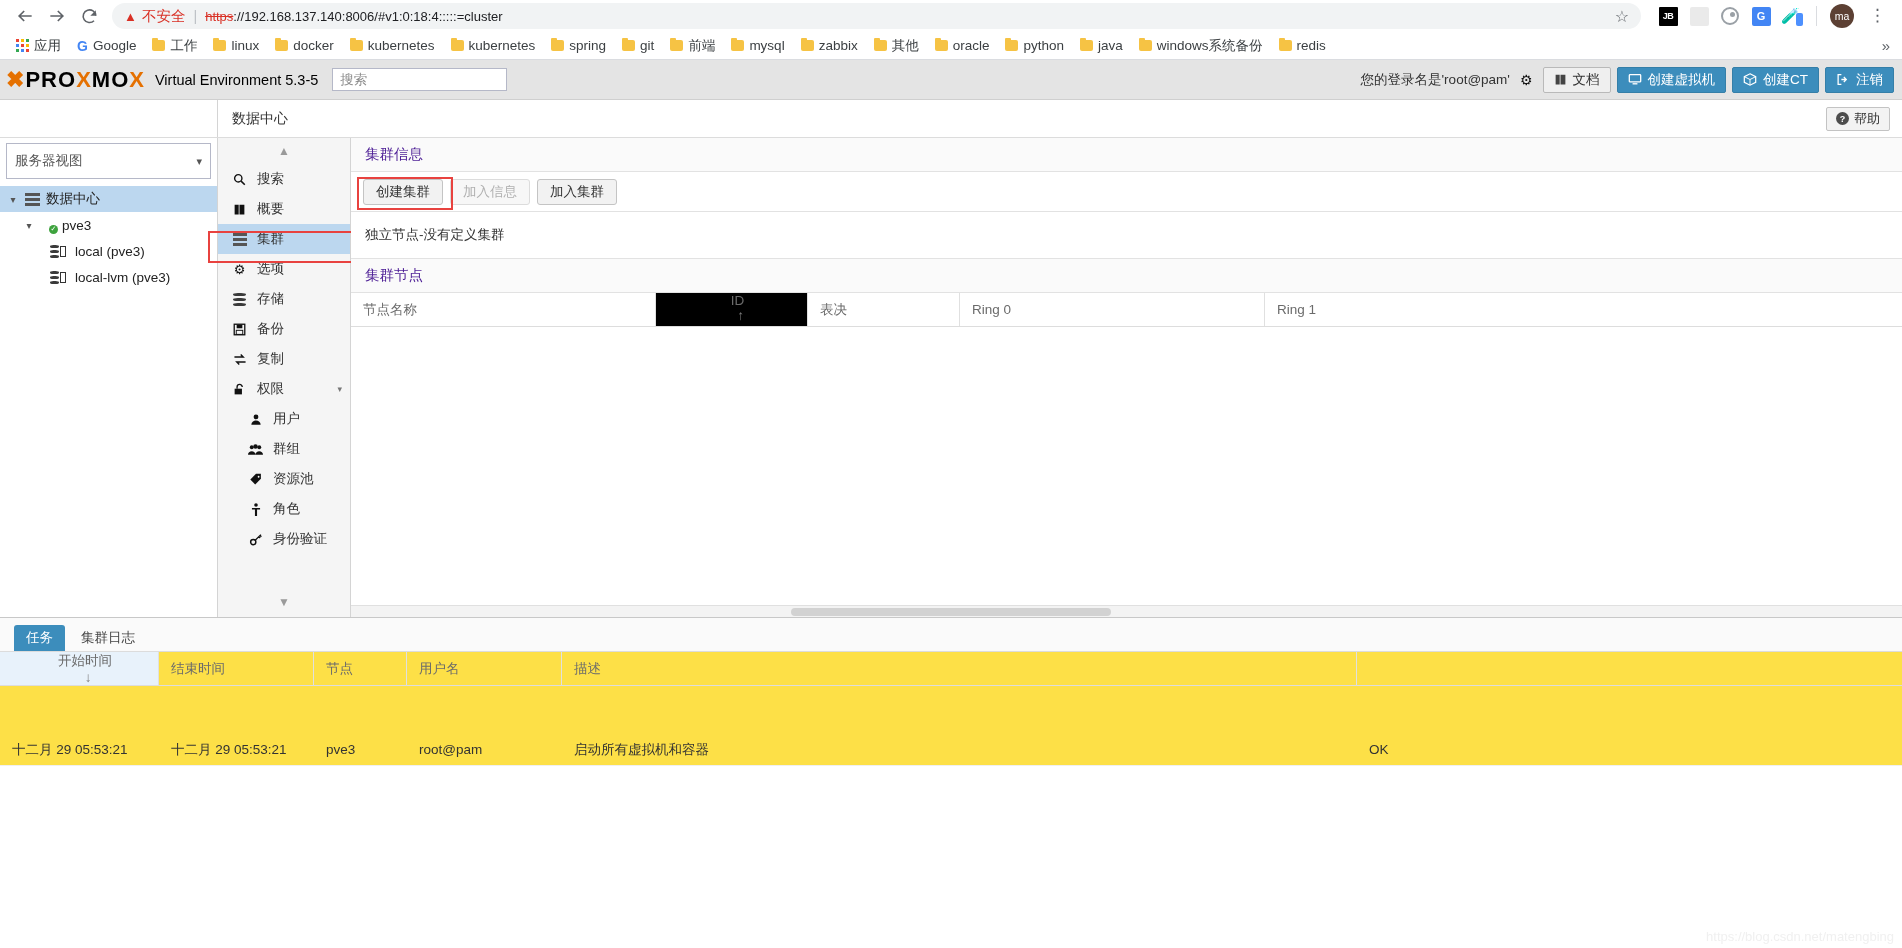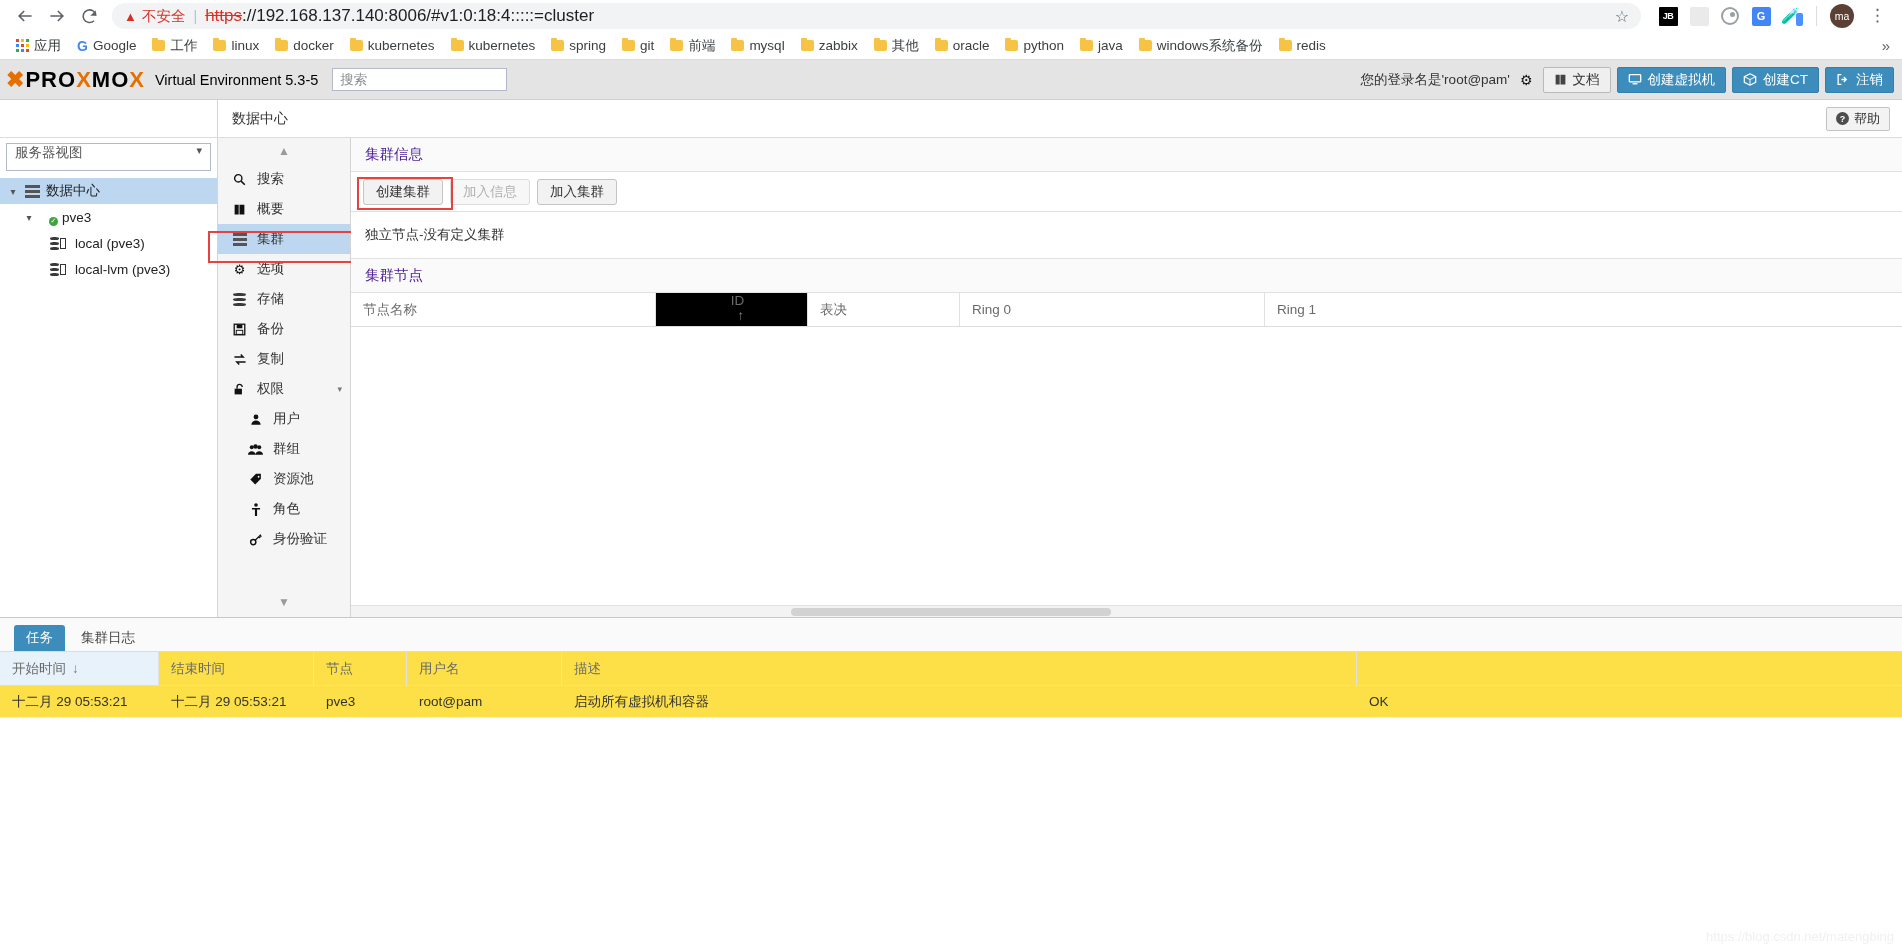--- a/index.html
+++ b/index.html
@@ -24,21 +24,21 @@
   .omnibox {
     flex: 1 1 auto; height: 26px; background:#f1f3f4; border-radius: 13px;
     display:flex; align-items:center; padding: 0 12px; margin: 0 6px;
     font-size: 14.5px; min-width: 0; position: relative;
   }
   .warn-icon { color:#d93025; font-size:13px; margin-right:5px; line-height:1; }
   .warn-text { color:#d93025; font-size:14.5px; white-space:nowrap; }
   .omni-sep { color:#bdc1c6; margin: 0 8px; font-weight:300; }
   .url-scheme { color:#d93025; text-decoration: line-through; }
   .url-host { color:#202124; }
-  .omni-url { font-size:17px; white-space:nowrap; overflow:hidden; text-overflow:ellipsis; }
+  .omni-url { font-size:13px; white-space:nowrap; overflow:hidden; text-overflow:ellipsis; }
   .omni-star { margin-left:auto; padding-left:10px; color:#5f6368; font-size:16px; }
   .ext-icons { display:flex; align-items:center; gap: 9px; padding-left: 8px; }
   .ext-ico { width:22px; height:22px; display:flex; align-items:center; justify-content:center; }
   .ext-jb {
     background:#000; color:#fff; font-size:9px; font-weight:bold; width:19px;height:19px;
     display:flex;align-items:center;justify-content:center; border-radius:1px; letter-spacing:-0.5px;
   }
   .ext-gray { width:19px;height:19px; background:#eaeaea; border-radius:2px; }
   .ext-circle { width:18px;height:18px;border:2px solid #9aa0a6;border-radius:50%; position:relative;}
   .ext-circle:after{content:"";position:absolute;width:5px;height:5px;background:#9aa0a6;border-radius:50%;top:3px;left:7px;}
@@ -107,22 +107,22 @@
   }
   .q-circle { width:13px;height:13px;border-radius:50%;background:#4d4d4d;color:#fff;font-size:9px;
               display:flex;align-items:center;justify-content:center;font-weight:bold;}
 
   
   #pmx-body { display:flex; height: 479px; }
 
   
   #tree-panel { width:218px; border-right:1px solid #d4d4d4; background:#fff; display:flex; flex-direction:column;}
   .view-select {
-    margin: 5px 6px 4px 6px; height:28px; border:1px solid #b5b8c8; background:#fff;
-    display:flex; align-items:flex-start; padding: 0 8px; font-size:13.5px; color:#555;
+    margin: 5px 6px 4px 6px; height:36px; border:1px solid #b5b8c8; background:#fff;
+    display:flex; align-items:center; padding: 0 8px; font-size:13.5px; color:#555;
   }
   .view-select .chev { margin-left:auto; color:#555; font-size:11px; }
   .tree { padding-top: 3px; }
   .tree-row {
     height:26px; display:flex; align-items:center; font-size:13.5px; color:#222; gap:5px; padding-right:6px;
   }
   .tree-row.sel { background:#bcd7ef; }
   .tree-arrow { width:14px; text-align:center; color:#555; font-size:10px; flex:0 0 auto; }
   .tree-ico { width:16px; height:15px; flex:0 0 auto; display:flex; align-items:center; }
   .dc-icon {
@@ -199,24 +199,24 @@
 
   
   #task-panel { border-top:1px solid #c8c8c8; background:#fde047; }
   .task-tabs { height:34px; display:flex; align-items:flex-end; padding-left:14px; gap:4px; background:#fafafa; border-bottom:1px solid #dcdcdc;}
   .task-tab {
     height:26px; padding: 0 12px; display:flex; align-items:center; font-size:13.5px;
     color:#444; border-radius:3px 3px 0 0;
   }
   .task-tab.active { background:#3c8dbc; color:#fff; }
   .task-grid-head { display:flex; height:34px; border-bottom:1px solid #ddd; }
-  .task-row { display:flex; height:32px; align-items:center; border-bottom:1px solid #f0f0f0; }
+  .task-row { display:flex; height:32px; align-items:center; border-bottom:1px solid #f0f0f0;margin-top:48px; }
   .tc { font-size:13.5px; color:#333; padding-left:12px; display:flex; align-items:center; height:100%; }
   .th { font-size:13.5px; color:#6b6b6b; padding-left:12px; display:flex; align-items:center; border-right:1px solid #e0e0e0; }
-  .th.sorted { background:#e8f2fb; }
+  .th.sorted { background:#e8f2fb;flex-direction:column; }
 
   #watermark {
     position:absolute; right:8px; bottom:4px; font-size:13px; color:#f0f0f0;
     font-family:"Liberation Sans", sans-serif;
   }
   #page-root { position:relative; width:1902px; height:948px; background:#fff; }
 </style>
 </head>
 <body>
 

